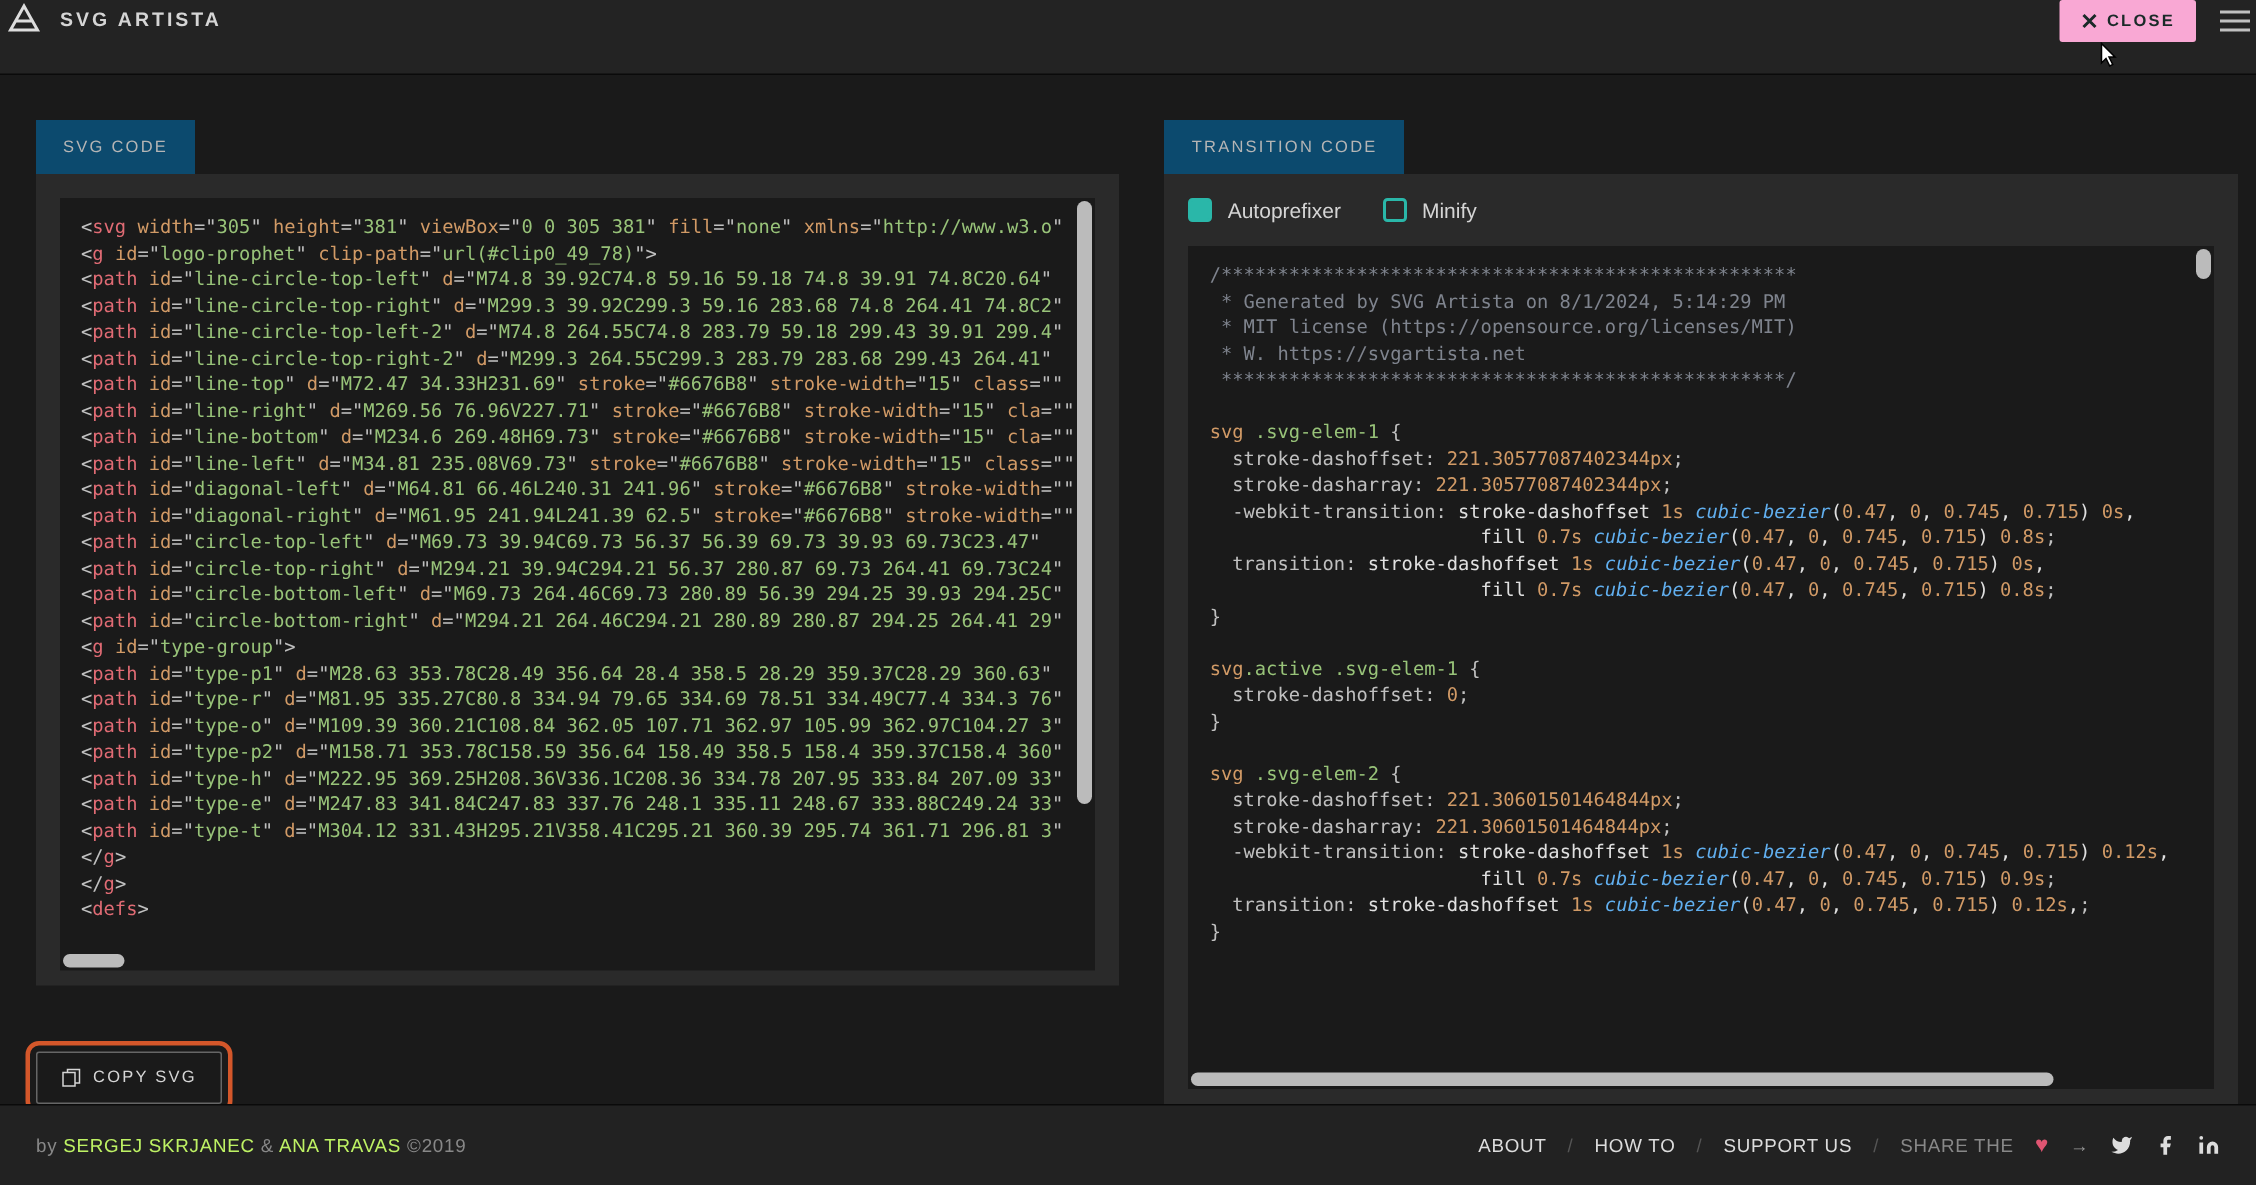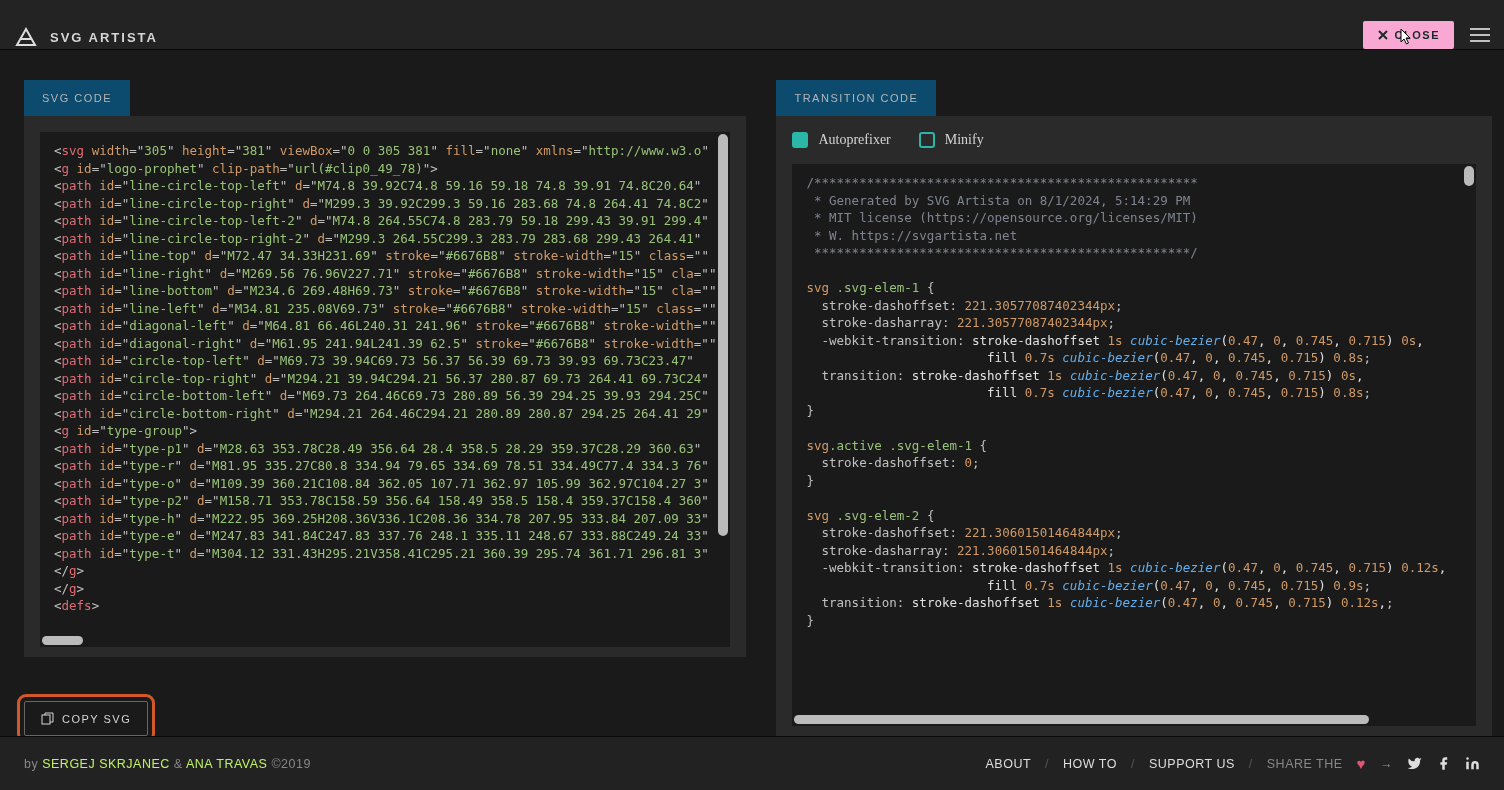--- a/index.html
+++ b/index.html
@@ -9,23 +9,23 @@
   font-family: -apple-system, BlinkMacSystemFont, 'Segoe UI', sans-serif;
   width: 1504px;
   height: 790px;
   overflow: hidden;
   position: relative;
 }
 .topbar {
   height: 50px;
   background: #232323;
   display: flex;
-  align-items: flex-end;
+  align-items: flex-start;
   justify-content: space-between;
-  padding: 0 14px;
+  padding: 0 4px;
   border-bottom: 1px solid #0a0a0a;
 }
 .brand {
   display: flex;
   align-items: center;
   gap: 12px;
   letter-spacing: 2px;
   font-size: 13px;
   font-weight: 600;
   color: #d5d5d5;
@@ -93,21 +93,20 @@
   padding: 16px 16px 10px 16px;
   display: flex;
   flex-direction: column;
   overflow: hidden;
 }
 .options-row {
   display: flex;
   gap: 28px;
   margin-bottom: 16px;
   align-items: center;
-  font-family: Liberation Serif, serif;
 }
 .checkbox {
   display: flex;
   align-items: center;
   gap: 10px;
   cursor: pointer;
   font-size: 14px;
   color: #d5d5d5;
 }
 .checkbox-box {
@@ -173,21 +172,20 @@
   margin-top: 16px;
 }
 .copy-btn {
   background: transparent;
   border: 1px solid #666;
   color: #d5d5d5;
   padding: 10px 16px;
   font-size: 11px;
   letter-spacing: 1.5px;
   display: inline-flex;
-  align-items: center;
   gap: 8px;
   cursor: pointer;
   outline: 3px solid #d4572a;
   outline-offset: 4px;
   border-radius: 2px;
   margin-top: 28px;
 }
 .footer {
   position: absolute;
   bottom: 0;

